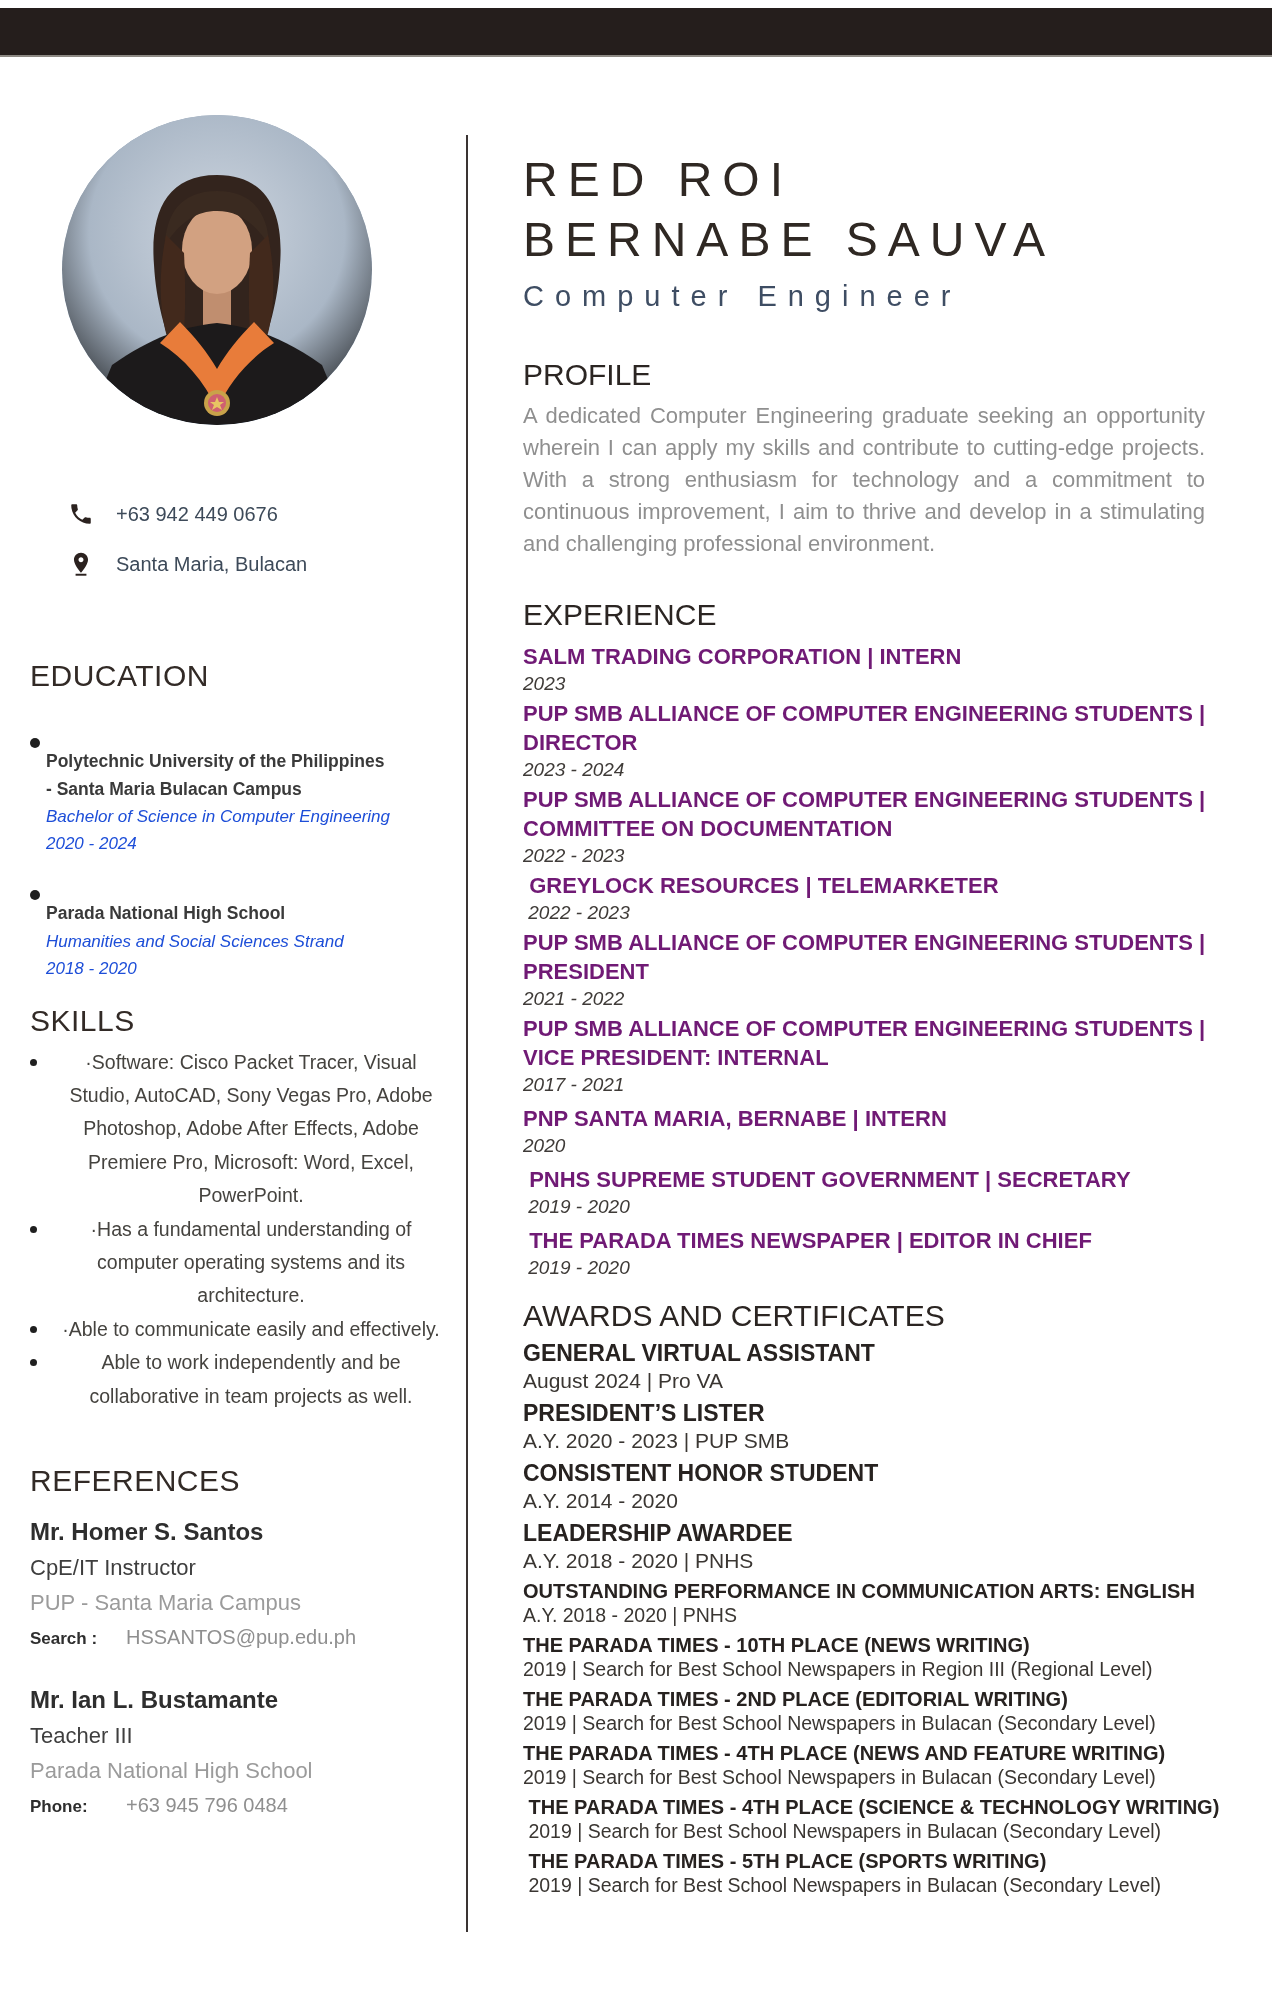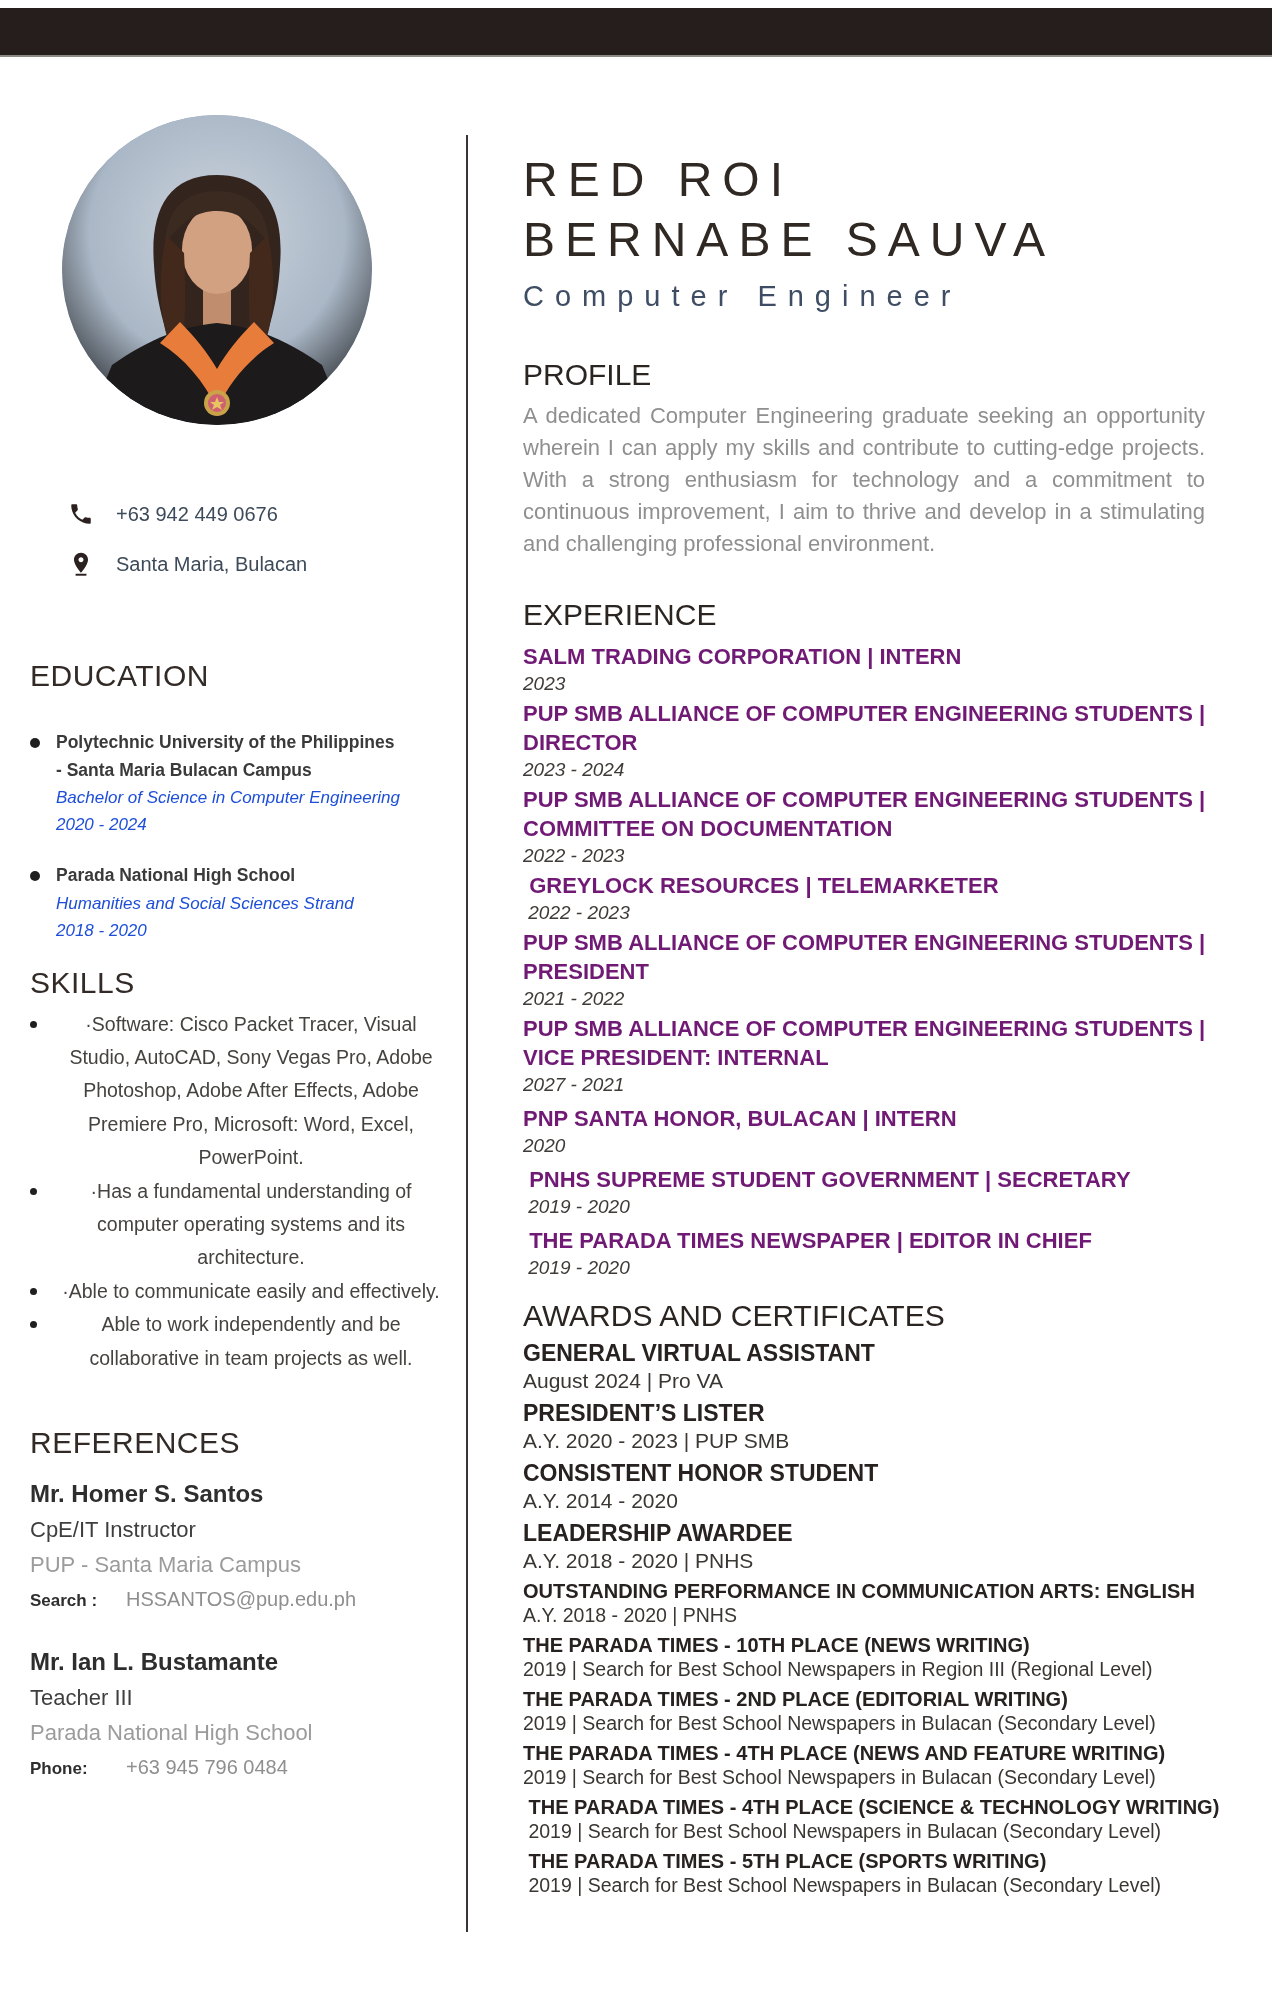--- a/index.html
+++ b/index.html
@@ -28,21 +28,21 @@
   .contact-row { display:flex; align-items:center; height:30px; margin-bottom:20px; }
   .contact-icon { width:26px; height:26px; margin-left:38px; flex:none; color:#2b221f; }
   .contact-icon svg { width:100%; height:100%; display:block; }
   .contact-text { margin-left:22px; font-size:20px; color:#3d4a59; }
 
   .section-heading {
     font-size:30px; font-weight:400; color:#322a26; line-height:30px; letter-spacing:0.5px;
   }
   .edu-heading { margin-top:82px; }
   .edu-list { margin-top:38px; }
-  .edu-item { display:flex; margin-bottom:24px; }
+  .edu-item { display:flex; margin-bottom:24px;flex-direction:column; }
   .edu-bullet { width:10px; height:10px; border-radius:50%; background:#1f1f1f; margin-top:9px; flex:none; }
   .edu-body { margin-left:16px; }
   .edu-title { font-size:17.5px; font-weight:bold; color:#3a3a3a; line-height:27.5px; white-space:pre-line; }
   .edu-sub { font-size:17px; font-style:italic; color:#1d4ed8; line-height:27px; }
 
   .skills-heading { margin-top:12px; }
   .skills-list { margin-top:10px;text-align:center; }
   .skill-item { display:flex; }
   .skill-bullet { width:7px; height:7px; border-radius:50%; background:#1f1f1f; margin-top:13px; flex:none; }
   .skill-text { margin-left:18px; width:392px; font-size:19.5px; color:#45433f; line-height:33.4px; }
@@ -252,25 +252,25 @@
         <div class="xp-dates"> 2022 - 2023</div>
       </div>
 
       <div class="xp">
         <div class="xp-title">PUP SMB ALLIANCE OF COMPUTER ENGINEERING STUDENTS | PRESIDENT</div>
         <div class="xp-dates">2021 - 2022</div>
       </div>
 
       <div class="xp">
         <div class="xp-title">PUP SMB ALLIANCE OF COMPUTER ENGINEERING STUDENTS | VICE PRESIDENT: INTERNAL</div>
-        <div class="xp-dates">2027 - 2021</div>
+        <div class="xp-dates">2017 - 2021</div>
       </div>
 
       <div class="xp xp--gap">
-        <div class="xp-title">PNP SANTA HONOR, BULACAN | INTERN</div>
+        <div class="xp-title">PNP SANTA MARIA, BERNABE | INTERN</div>
         <div class="xp-dates">2020</div>
       </div>
 
       <div class="xp xp--gap">
         <div class="xp-title"> PNHS SUPREME STUDENT GOVERNMENT | SECRETARY</div>
         <div class="xp-dates"> 2019 - 2020</div>
       </div>
 
       <div class="xp xp--gap">
         <div class="xp-title"> THE PARADA TIMES NEWSPAPER | EDITOR IN CHIEF</div>

